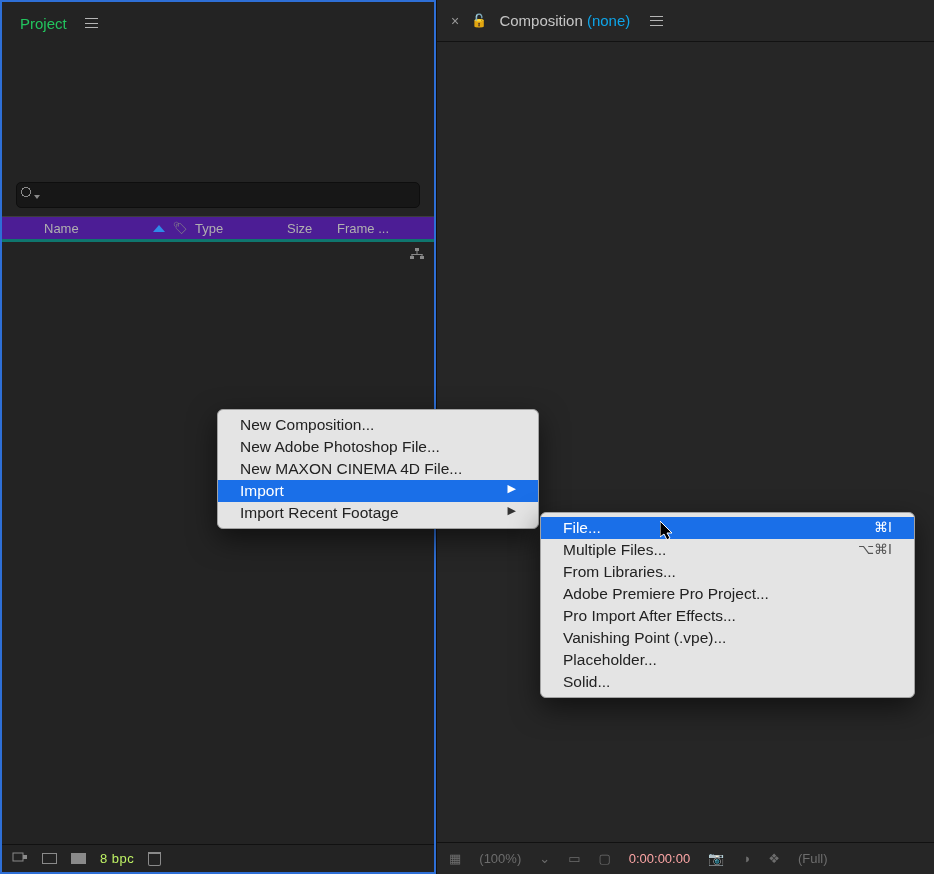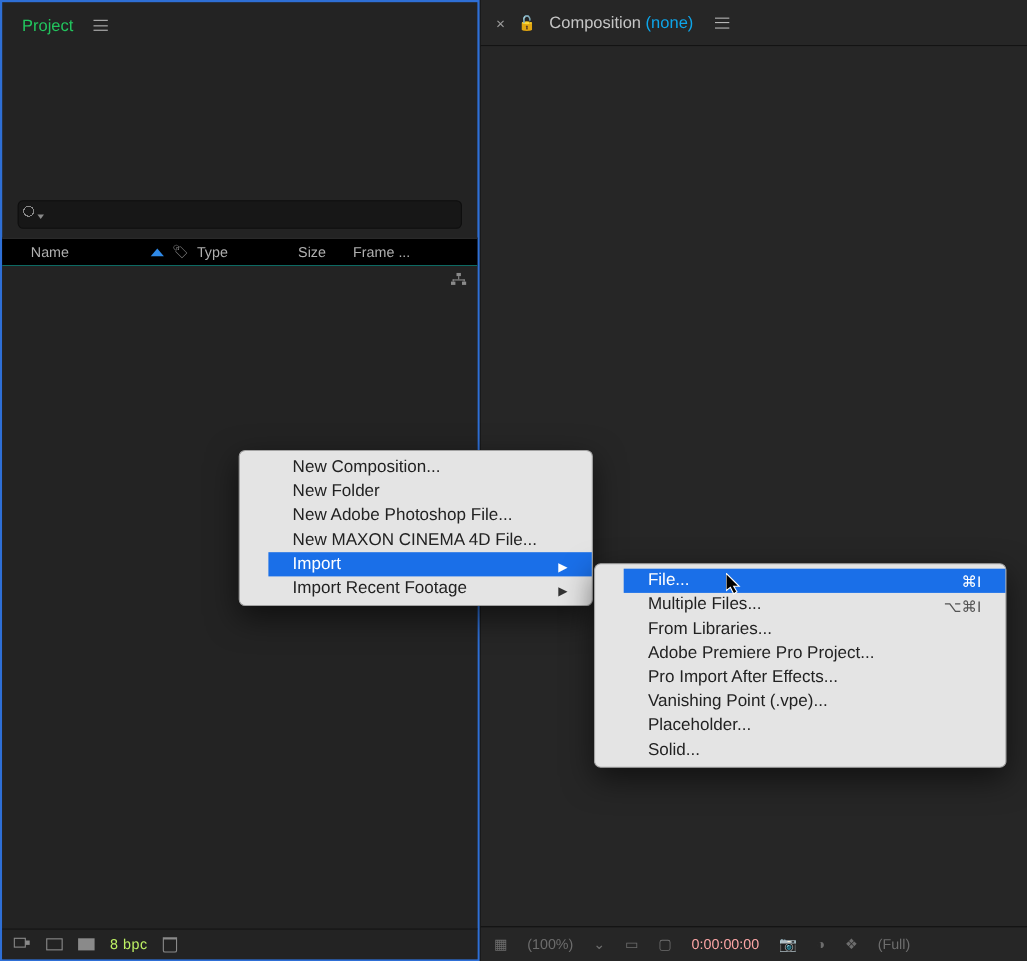--- a/index.html
+++ b/index.html
@@ -65,24 +65,24 @@
     border-right: 3px solid transparent;
     border-top: 4px solid #8a8a8a;
   }
 
   .col-headers {
     display: flex;
     align-items: center;
     height: 26px;
     font-size: 13px;
     color: #b0b0b0;
-    background: #000000;
+    background: #4c1d95;
     border-top: 1px solid #3c3c3c;
-    border-bottom: 1px solid #0f766e;
-    padding-left: 20px;
+    border-bottom: 3px solid #0f766e;
+    padding-left: 36px;
   }
   .col-headers div { padding: 0 6px; }
   .col-name  { width: 115px; }
   .sort-indicator {
     width: 0; height: 0;
     border-left: 6px solid transparent;
     border-right: 6px solid transparent;
     border-bottom: 7px solid #2f8ae8;
     margin-right: 6px;
   }
@@ -173,22 +173,21 @@
   .ctx-menu.primary {
     left: 217px;
     top: 409px;
     width: 322px;
   }
   .ctx-item {
     padding: 2px 22px;
     white-space: nowrap;
     display: flex;
     justify-content: space-between;
-    align-items: flex-end;
-    margin-left: 26px;
+    align-items: flex-start;
   }
   .ctx-item .arrow { color: #333; font-size: 11px; }
   .ctx-item.highlight { background: #1a6fe8; color: #fff; }
   .ctx-item.highlight .arrow { color: #fff; }
 
   .ctx-menu.sub {
     left: 540px;
     top: 512px;
     width: 375px;
   }
@@ -297,23 +296,20 @@
       <span>❖</span>
       <span>(Full)</span>
     </div>
   </div>
 
   <div class="ctx-menu primary" id="ctx-primary">
       <div class="ctx-item">
         <span>New Composition...</span>
       </div>
       <div class="ctx-item">
-        <span>New Folder</span>
-      </div>
-      <div class="ctx-item">
         <span>New Adobe Photoshop File...</span>
       </div>
       <div class="ctx-item">
         <span>New MAXON CINEMA 4D File...</span>
       </div>
       <div class="ctx-item highlight">
         <span>Import</span>
         <span class="arrow">▶</span>
       </div>
       <div class="ctx-item">

